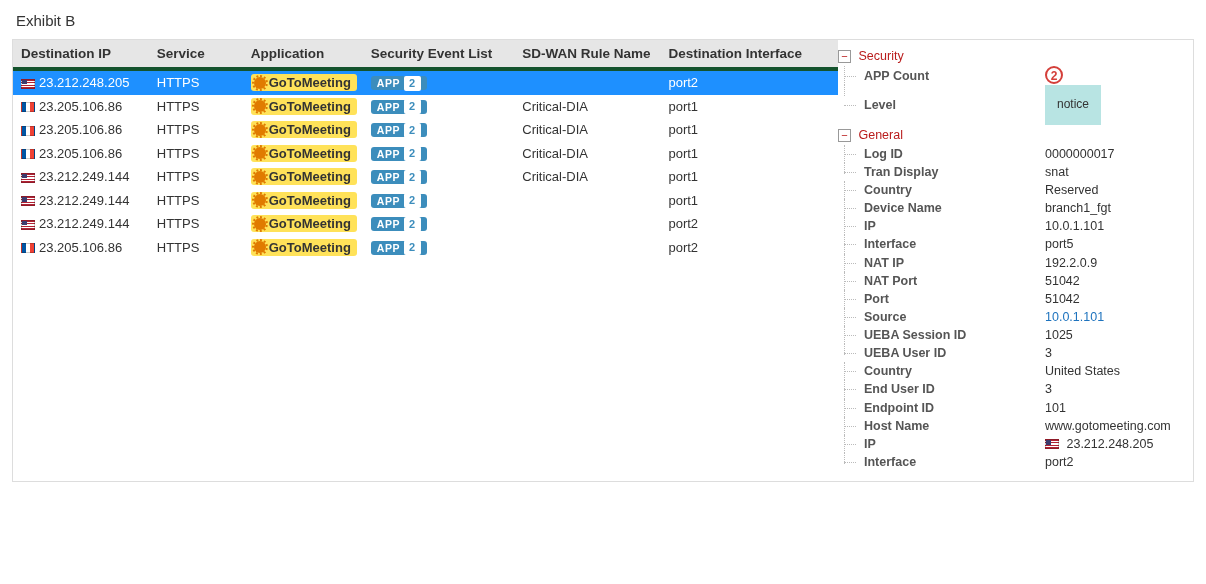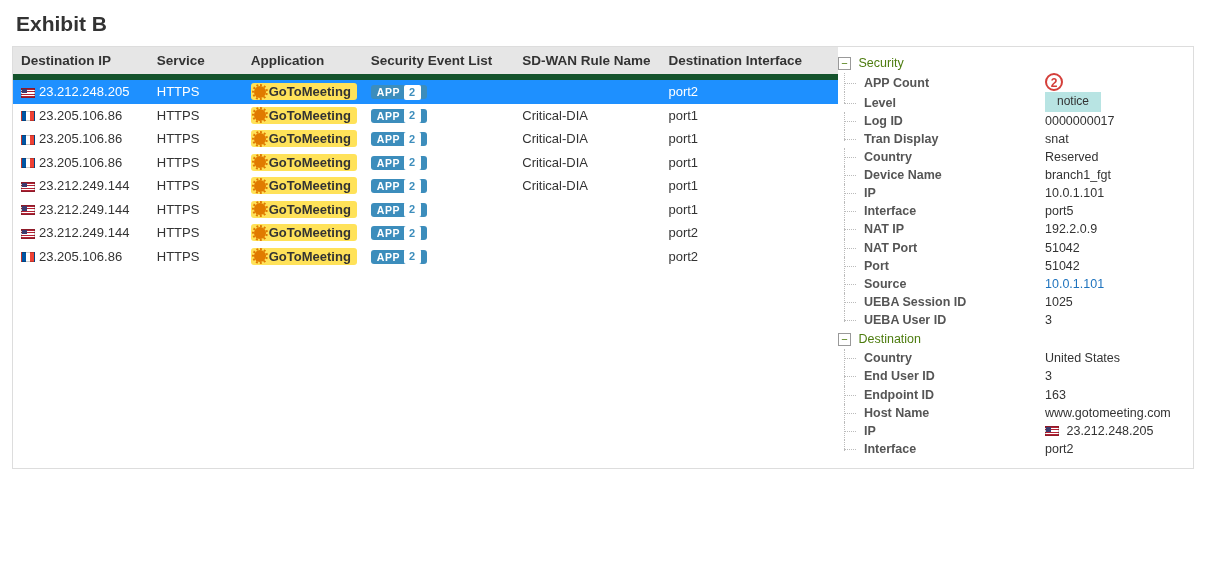--- a/index.html
+++ b/index.html
@@ -9,22 +9,22 @@
     font-family: Arial, Helvetica, sans-serif;
     font-size: 13px;
     color: #333;
     width: 1206px;
     background: #fff;
   }
   .page {
     padding: 8px 12px;
   }
   .exhibit-title {
-    font-size: 21px;
-    font-weight: bold;
+    font-size: 15px;
+    font-weight: normal;
     margin: 4px 0 10px 4px;
   }
   .panel {
     display: flex;
     border: 1px solid #ddd;
   }
   
   .tbl-wrap {
     flex: 1;
     overflow: hidden;
@@ -32,21 +32,21 @@
   table.log {
     width: 100%;
     border-collapse: collapse;
     table-layout: fixed;
   }
   table.log thead th {
     background: #e6e6e6;
     text-align: left;
     font-weight: bold;
     padding: 6px 8px;
-    border-bottom: 6px solid #14532d;
+    border-bottom: 4px solid #14532d;
     font-size: 13.5px;
   }
   table.log tbody td {
     padding: 3px 8px;
     white-space: nowrap;
     vertical-align: middle;
   }
   tr.sel td {
     background: #1e90ff;
     color: #fff;
@@ -129,38 +129,38 @@
     padding: 6px 10px 10px 0;
     font-size: 12.5px;
     line-height: 1.45;
     position:relative;
   }
   .tree ul { list-style:none; margin:0; padding-left:20px; }
   .tree > ul { padding-left:0; }
   .tree li { position:relative; }
   .tree .grp {
     font-weight:normal;
-    color:#4d7c0f;
+    color:#b91c1c;
     padding:1px 0;
   }
   .tree .toggle {
     display:inline-flex;
     align-items:center;
     justify-content:center;
     width:13px; height:13px;
     border:1px solid #999;
     font-size:11px;
     line-height:11px;
     margin-right:4px;
     background:#fff;
     cursor:pointer;
   }
   .kv {
     display:flex;
-    align-items:flex-end;
+    align-items:center;
     padding:0;
   }
   .kv .k {
     color:#555;
     font-weight:bold;
     font-size:12.5px;
     position:relative;
     padding-left:6px;
   }
   .kv .k::before {
@@ -194,21 +194,21 @@
     color:#d43f3a;
     border-radius:50%;
     text-align:center;
     line-height:16px;
     font-weight:bold;
     font-size:12px;
   }
   .level-notice {
     display:inline-block;
     background:#b8e4e3;
-    padding:1px 12px;
+    padding:11px 12px;
     font-size:12px;
   }
   .srclink { color:#1e73be; }
 </style>
 </head>
 <body>
 
 <div class="page">
   <div class="exhibit-title">Exhibit B</div>
 
@@ -369,20 +369,24 @@
             <li>
                 <div class="kv">
               <span class="k">Level</span>
               <span class="v"><span class="level-notice">notice</span></span>
             </div>
               </li>
           </ul>
         </li>
 
         <li>
+          <div class="grp">
+            <span class="toggle">−</span>
+            <span>General</span>
+          </div>
           <ul id="grp-general">
               <li>
                 <div class="kv">
                   <span class="k">Log ID</span>
                   <span class="v">0000000017</span>
                 </div>
               </li>
               <li>
                 <div class="kv">
                   <span class="k">Tran Display</span>
@@ -451,41 +455,37 @@
               <li>
                 <div class="kv">
                   <span class="k">UEBA User ID</span>
                   <span class="v">3</span>
                 </div>
               </li>
             </ul>
         </li>
 
         <li>
-          <div class="grp">
-            <span class="toggle">−</span>
-            <span>Destination</span>
-          </div>
           <ul id="grp-destination">
               <li>
                 <div class="kv">
                   <span class="k">Country</span>
                   <span class="v">United States</span>
                 </div>
               </li>
               <li>
                 <div class="kv">
                   <span class="k">End User ID</span>
                   <span class="v">3</span>
                 </div>
               </li>
               <li>
                 <div class="kv">
                   <span class="k">Endpoint ID</span>
-                  <span class="v">163</span>
+                  <span class="v">101</span>
                 </div>
               </li>
               <li>
                 <div class="kv">
                   <span class="k">Host Name</span>
                   <span class="v">www.gotomeeting.com</span>
                 </div>
               </li>
               <li>
                 <div class="kv">

